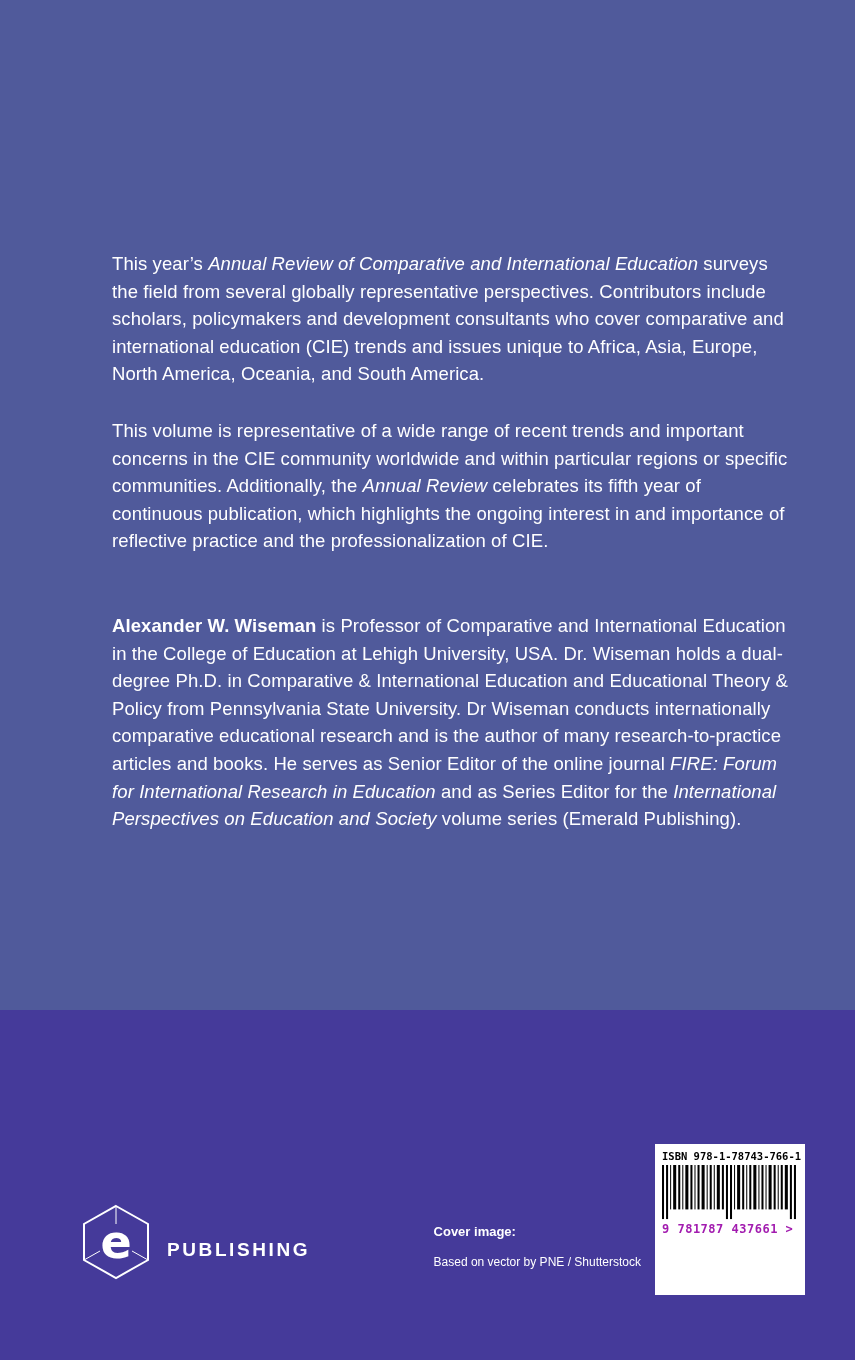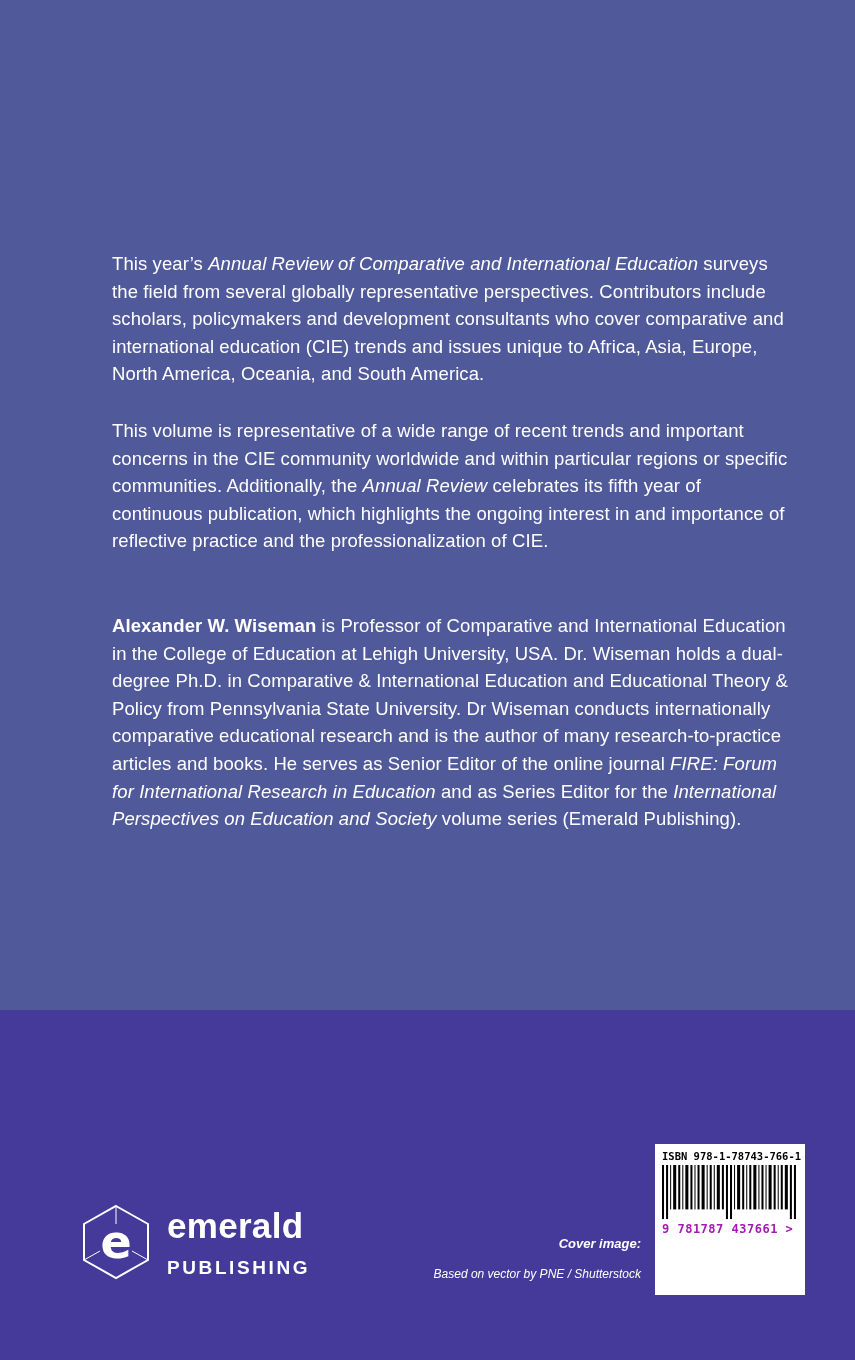--- a/index.html
+++ b/index.html
@@ -32,22 +32,22 @@
 
   .logo {
     position:absolute; left:78px; top:194px;
     display:flex; align-items:center; gap:13px; color:#ffffff;
   }
   .logo-icon { width:76px; height:76px; display:block; }
   .logo-name { font-size:35px; font-weight:bold; line-height:1; letter-spacing:0.3px; }
   .logo-sub { font-size:19px; font-weight:bold; letter-spacing:2.6px; margin-top:15px; line-height:1; }
 
   .credit {
-    position:absolute; right:214px; top:226px;
-    text-align:right; color:#ffffff; line-height:1.25;font-style:italic;
+    position:absolute; right:214px; top:214px;
+    text-align:left; color:#ffffff; line-height:1.25;
   }
   .credit-label { font-size:13px; font-weight:bold; }
   .credit-text { font-size:12px; margin-top:15px; }
 
   .barcode {
     position:absolute; right:50px; top:134px;
     width:150px; height:151px; background:#ffffff;
     padding:6px 7px 8px 7px;
     display:flex; flex-direction:column; 
   }
@@ -80,21 +80,20 @@
 
     <div class="logo">
       <svg class="logo-icon" viewBox="0 0 76 76" aria-hidden="true">
         <polygon points="38,2 70,20 70,56 38,74 6,56 6,20" fill="none" stroke="#ffffff" stroke-width="2"></polygon>
         <line x1="38" y1="2" x2="38" y2="20" stroke="#ffffff" stroke-width="1"></line>
         <line x1="6" y1="56" x2="22" y2="47" stroke="#ffffff" stroke-width="1"></line>
         <line x1="70" y1="56" x2="54" y2="47" stroke="#ffffff" stroke-width="1"></line>
         <text x="38" y="54" font-size="46" font-weight="bold" fill="#ffffff" text-anchor="middle" font-family="DejaVu Sans, sans-serif">e</text>
       </svg>
       <div>
-        <div class="logo-name">emerald</div>
         <div class="logo-sub">PUBLISHING</div>
       </div>
     </div>
 
     <div class="credit">
       <div class="credit-label">Cover image:</div>
       <div class="credit-text">Based on vector by PNE / Shutterstock</div>
     </div>
 
     <div class="barcode">

